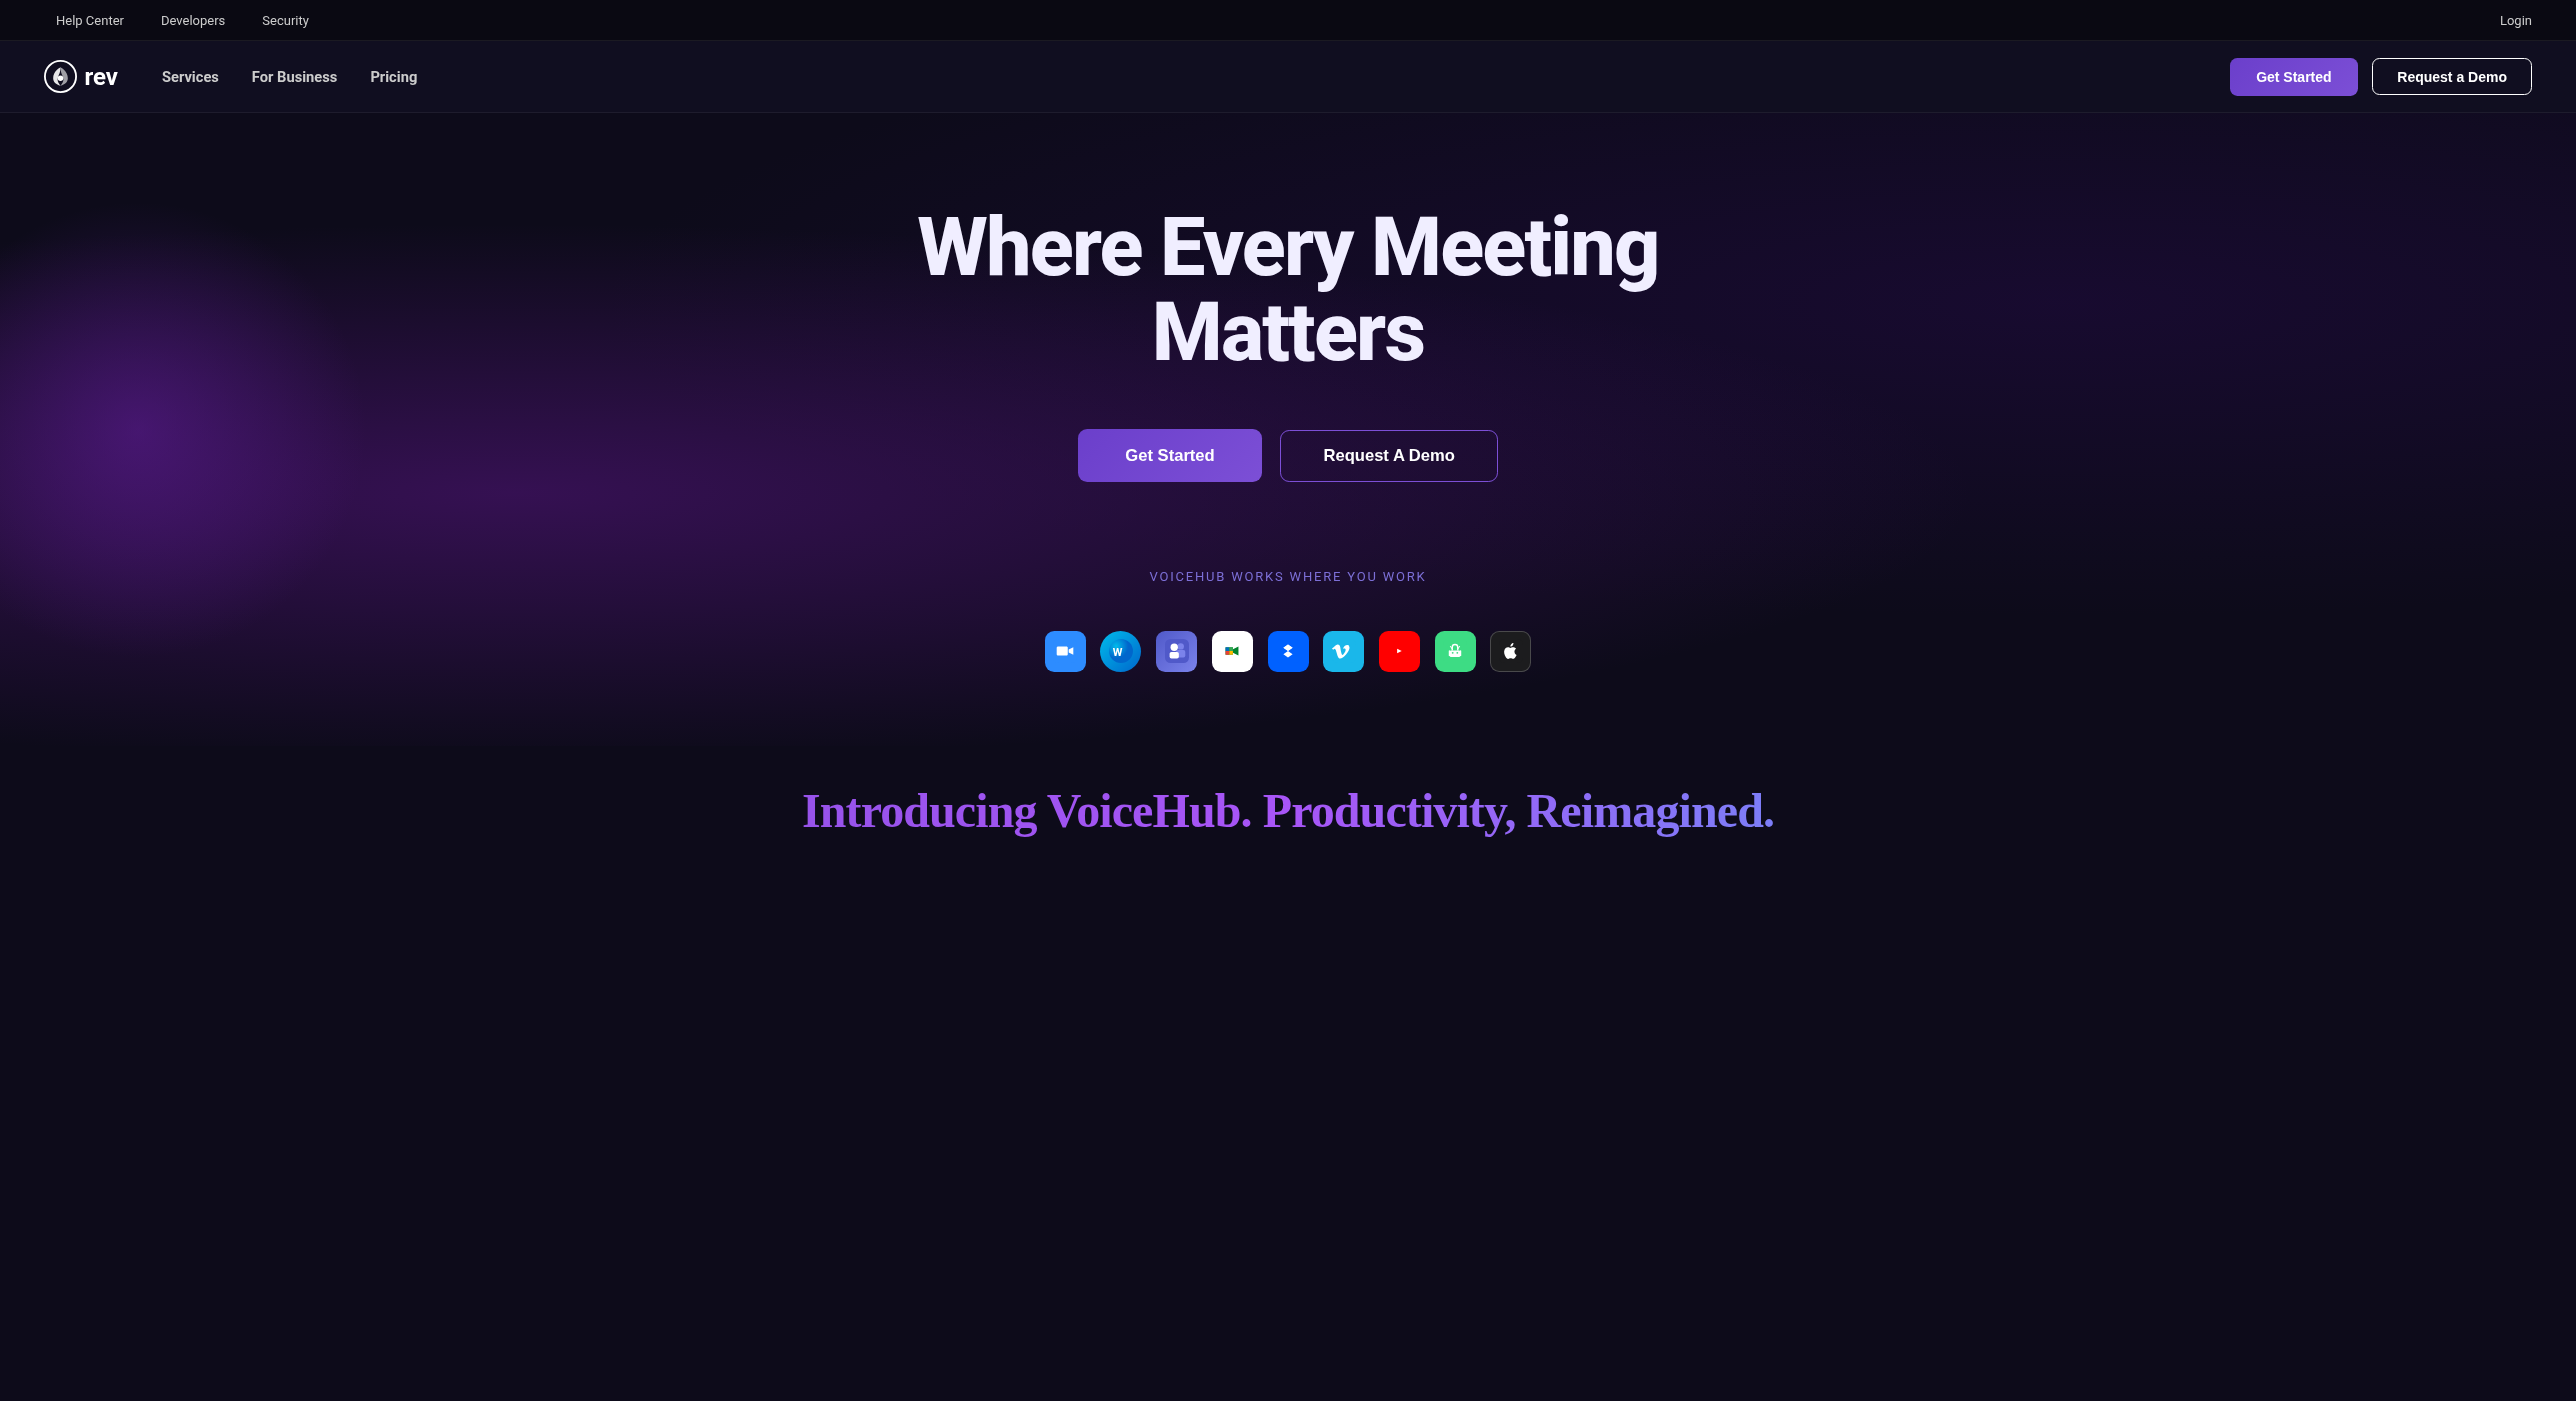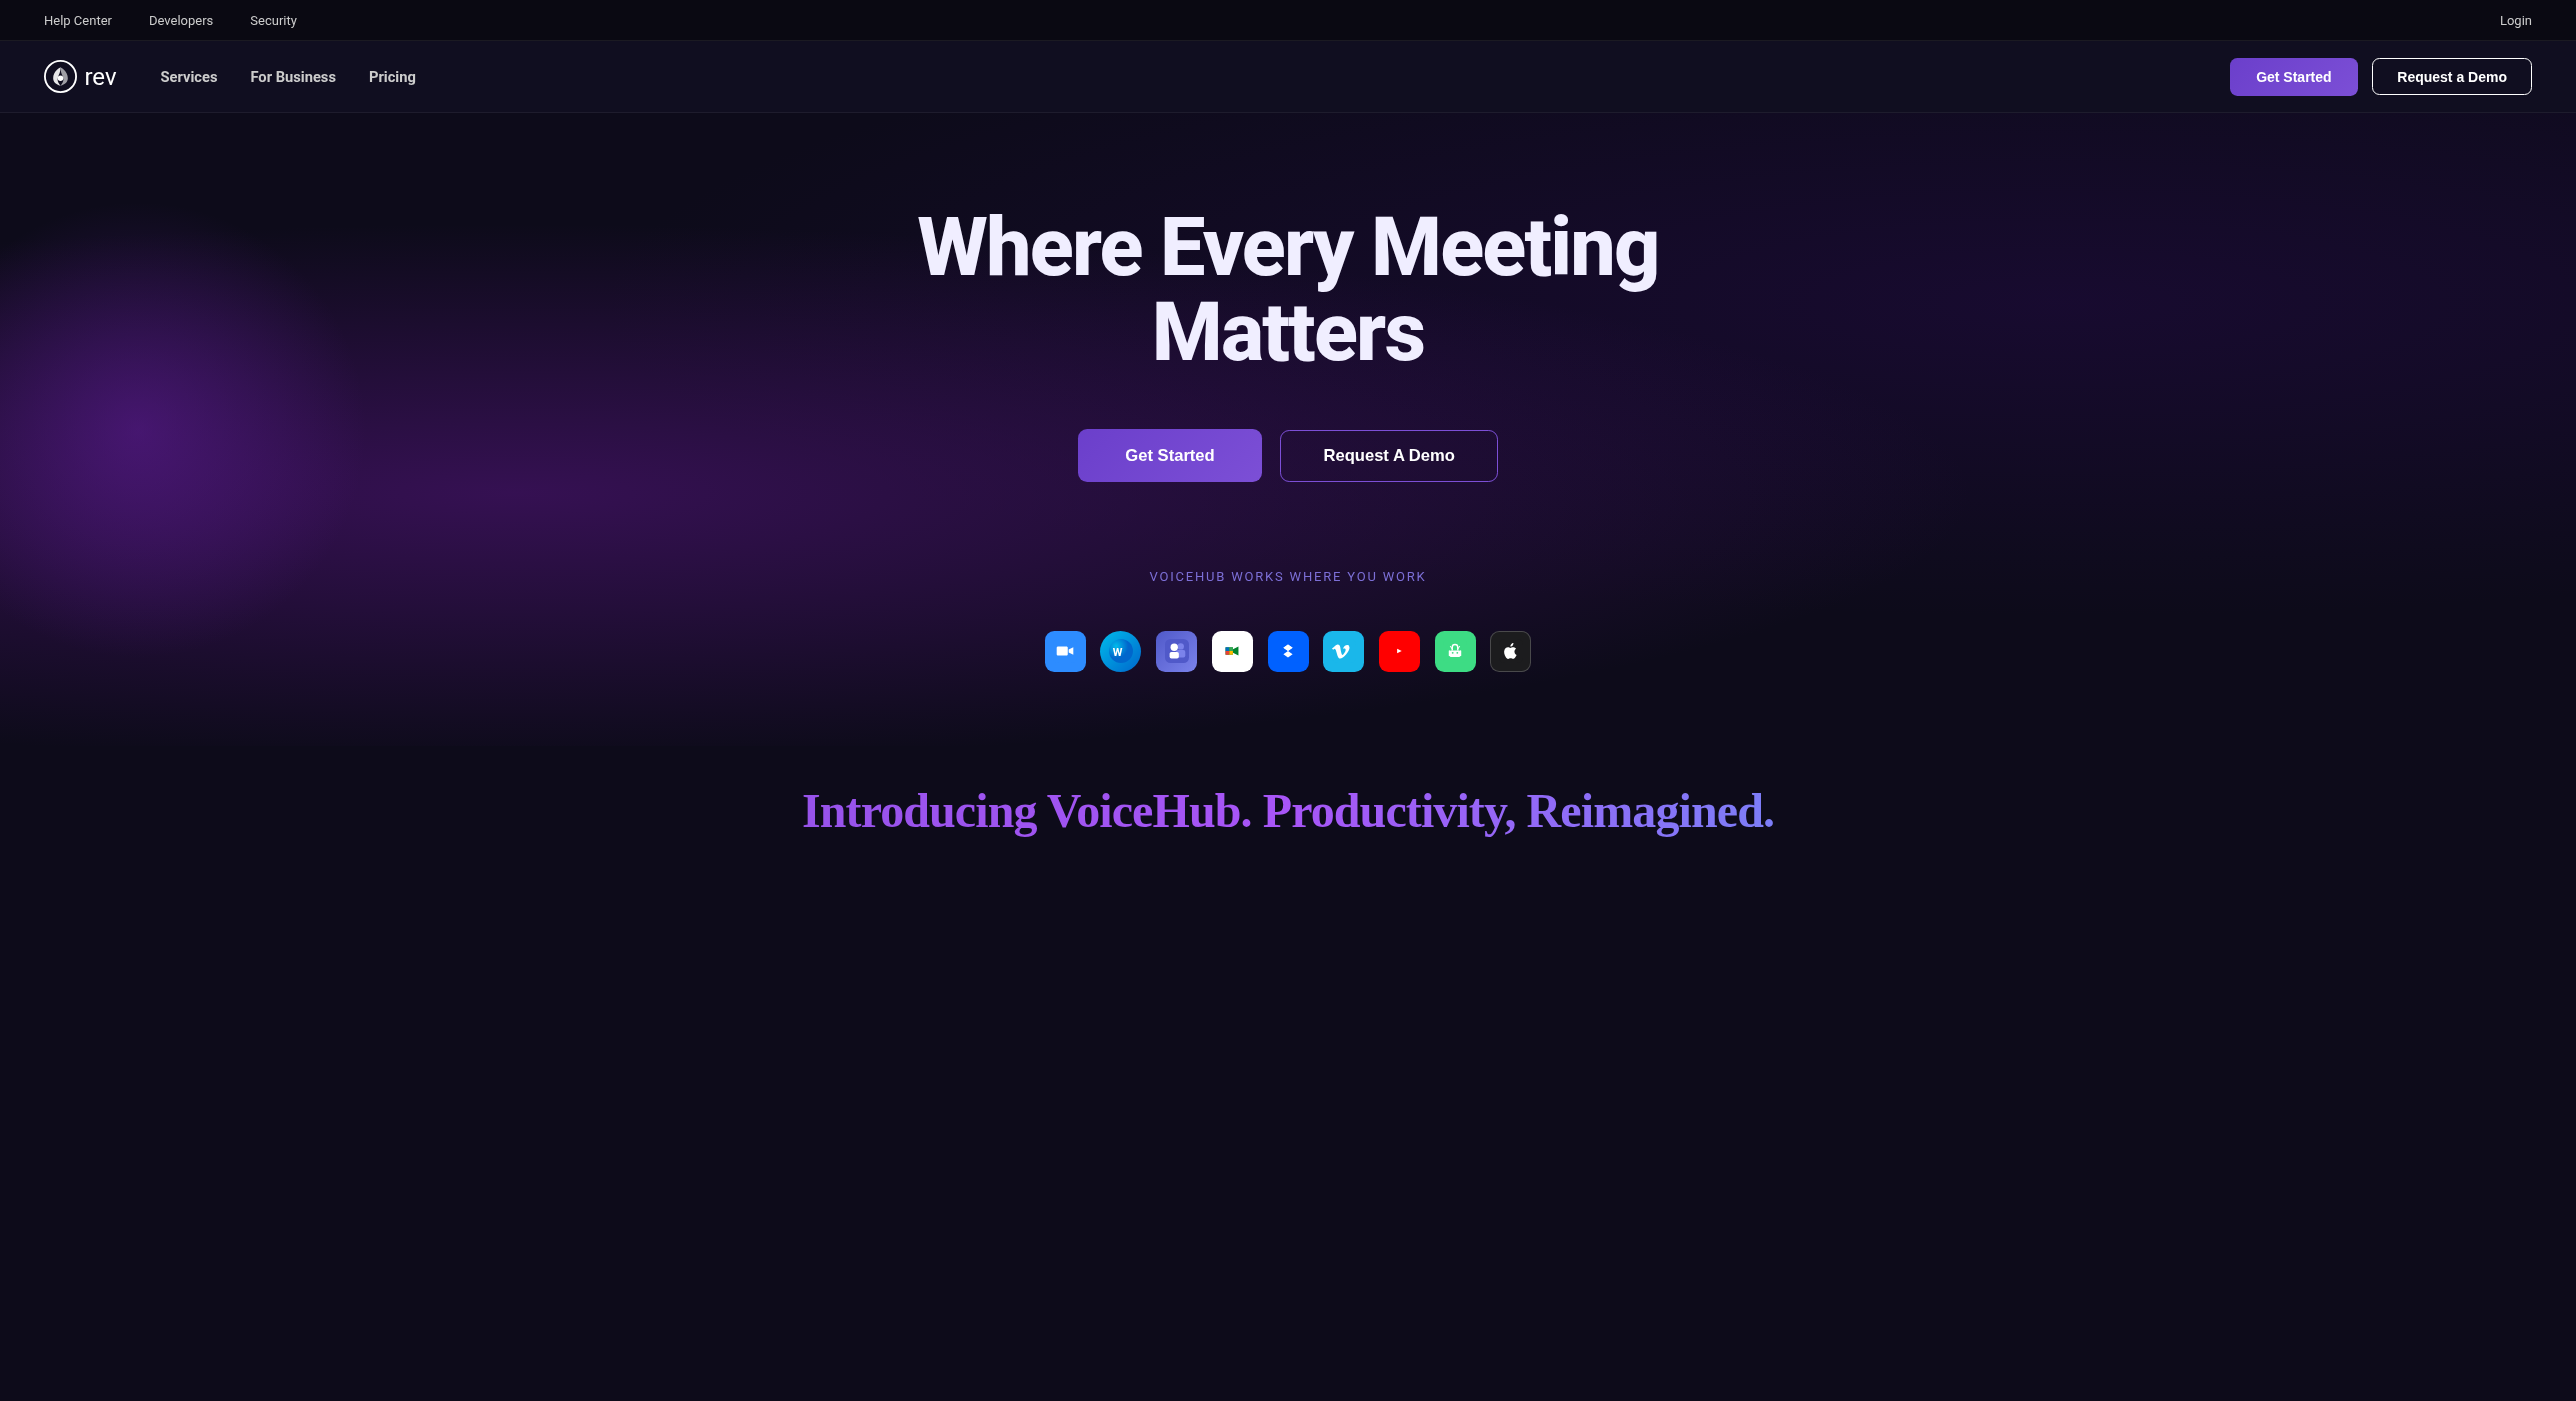--- a/index.html
+++ b/index.html
@@ -22,20 +22,21 @@
       display: flex;
       justify-content: space-between;
       align-items: center;
       padding: 11px 44px;
       border-bottom: 0.9px solid rgba(255,255,255,0.07);
     }
 
     .top-bar-left {
       display: flex;
       gap: 37px;
+      margin-left: 12px;
     }
 
     .top-bar-link {
       color: #cccccc;
       text-decoration: none;
       font-size: 13px;
       cursor: pointer;
     }
 
     
@@ -52,21 +53,21 @@
       display: flex;
       align-items: center;
       gap: 44px;
     }
 
     .logo {
       display: flex;
       align-items: center;
       gap: 7.4px;
       font-size: 24px;
-      font-weight: 400;
+      font-weight: 700;
       color: #ffffff;
       text-decoration: none;
     }
 
     .logo-icon {
       width: 33px;
       height: 33px;
     }
 
     .nav-links {

